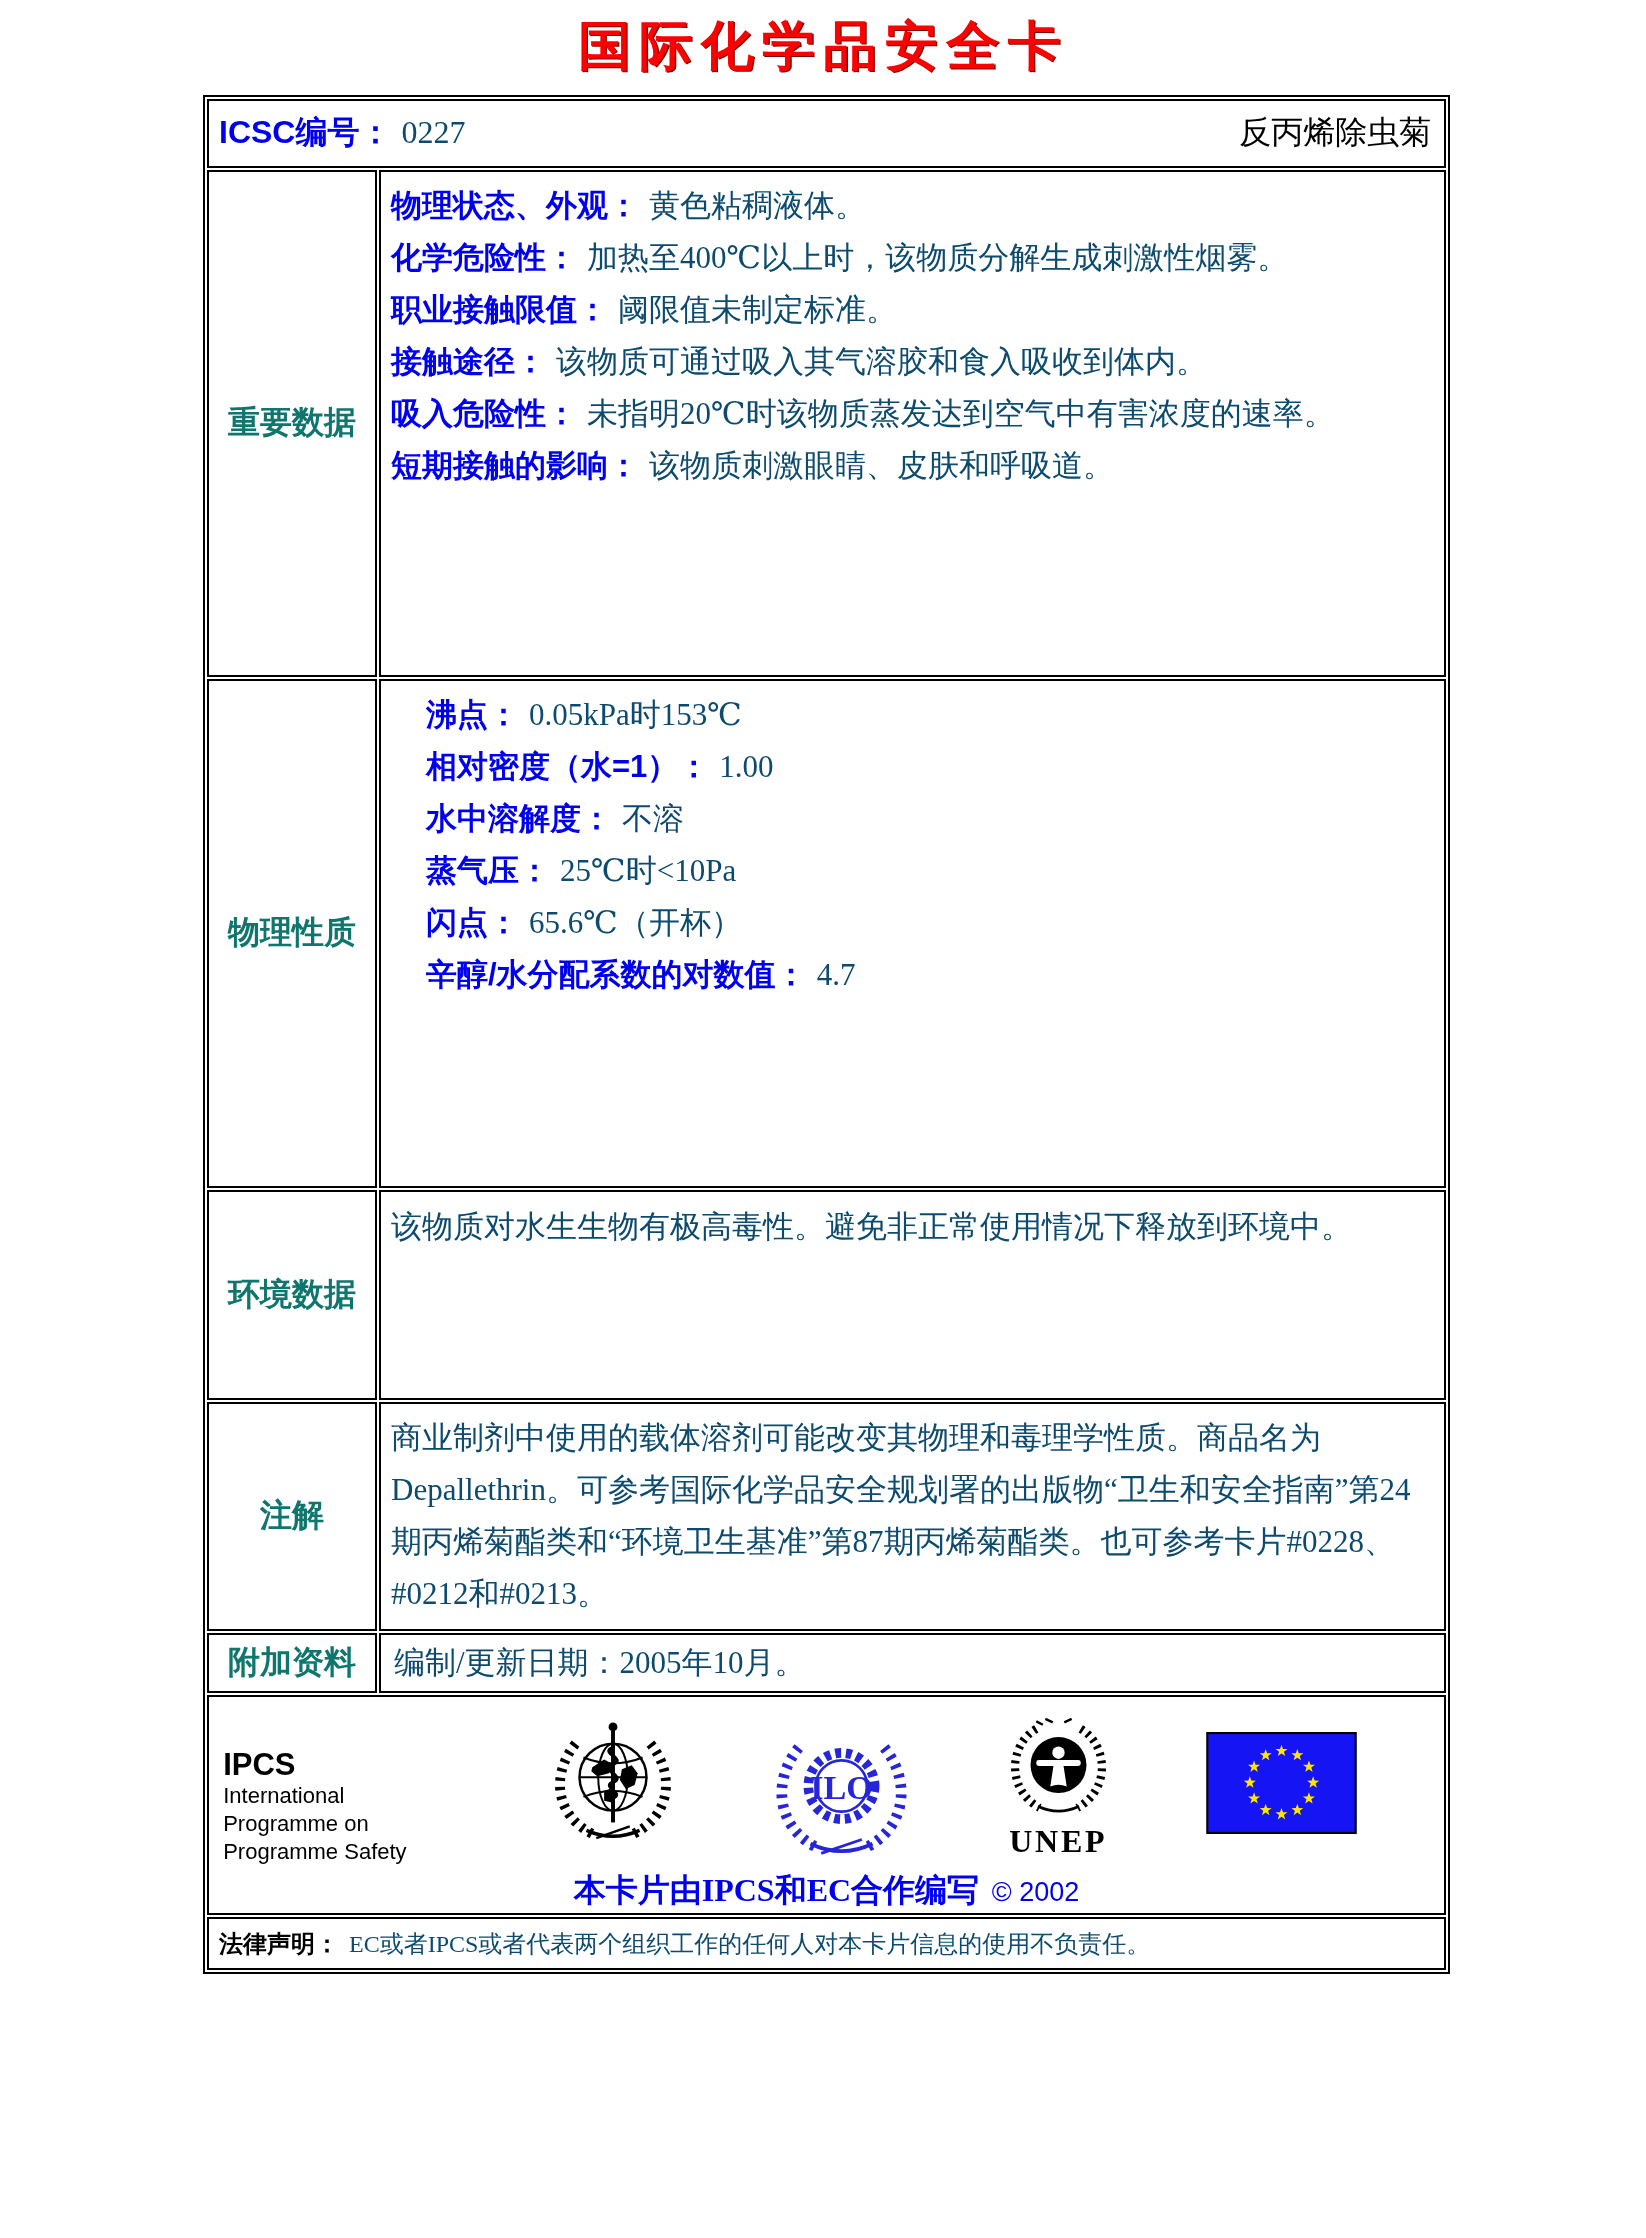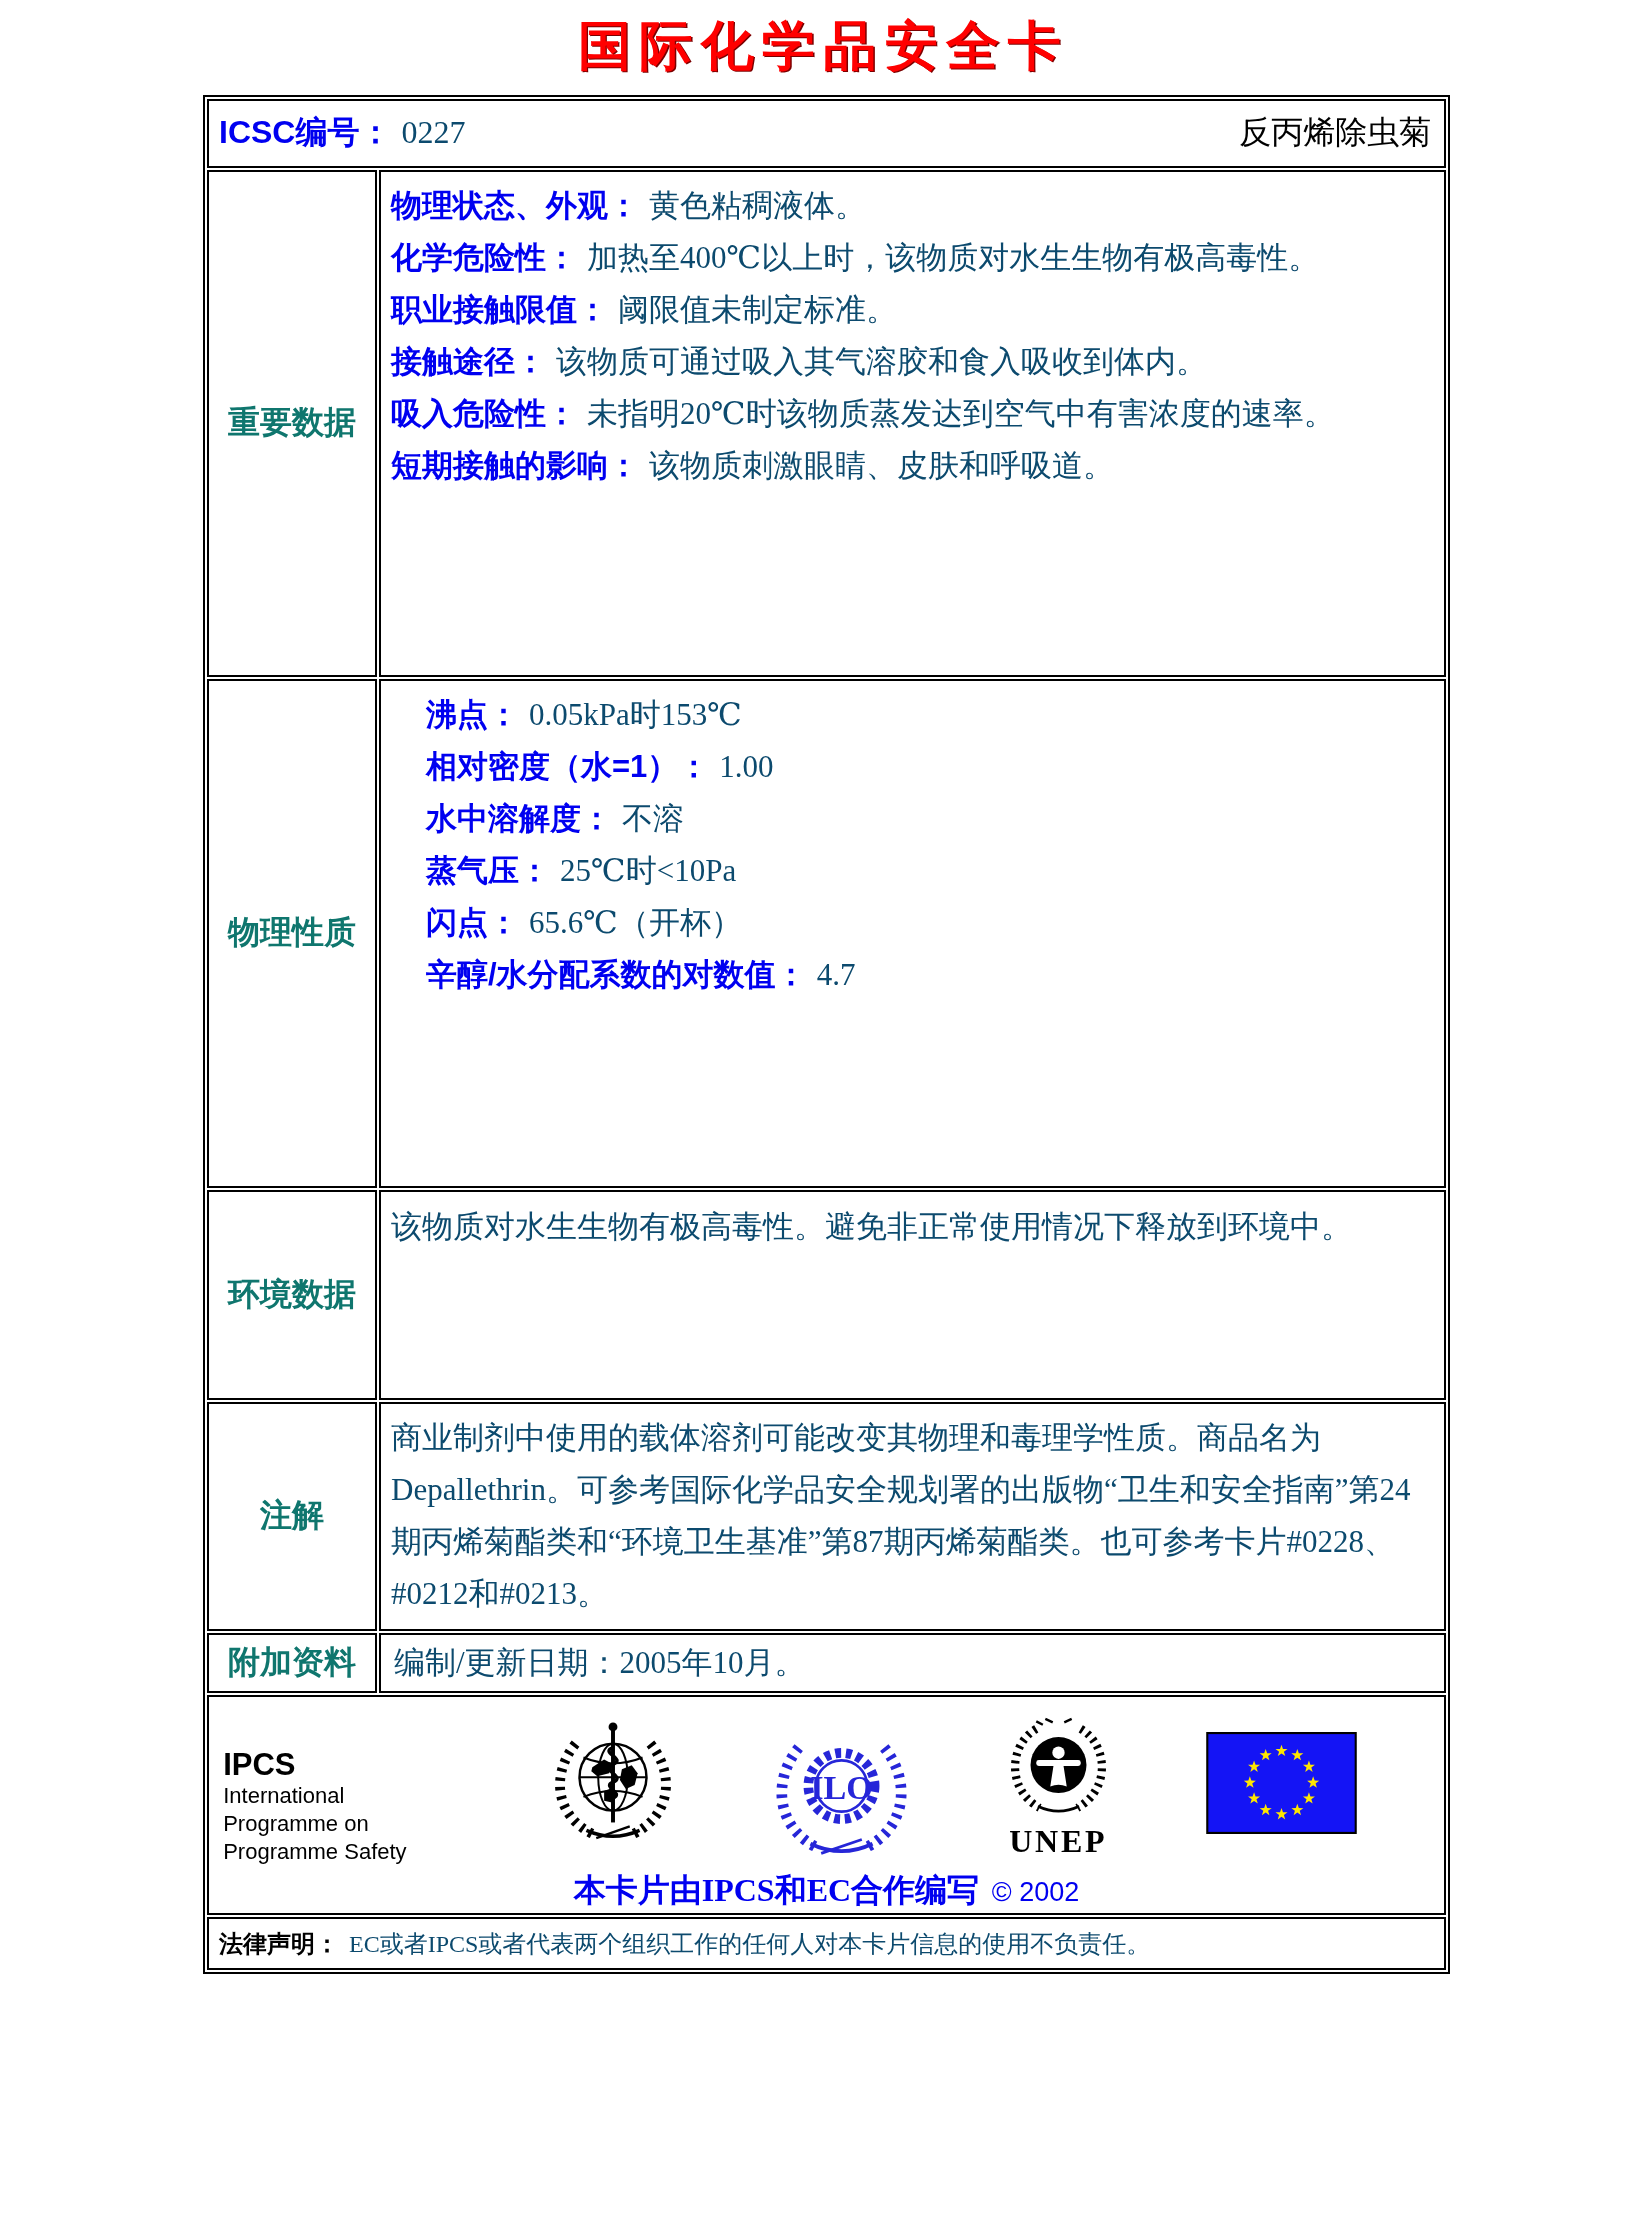--- a/index.html
+++ b/index.html
@@ -126,21 +126,21 @@
         </div>
         <div class="chem-name serif">反丙烯除虫菊</div>
       </div>
     </td>
   </tr>
 
   <tr>
     <td class="side">重要数据</td>
     <td class="content h-important">
       <div class="line"><span class="lbl">物理状态、外观：</span><span class="val">黄色粘稠液体。</span></div>
-      <div class="line"><span class="lbl">化学危险性：</span><span class="val">加热至400℃以上时，该物质对水生生物有极高毒性。</span></div>
+      <div class="line"><span class="lbl">化学危险性：</span><span class="val">加热至400℃以上时，该物质分解生成刺激性烟雾。</span></div>
       <div class="line"><span class="lbl">职业接触限值：</span><span class="val">阈限值未制定标准。</span></div>
       <div class="line"><span class="lbl">接触途径：</span><span class="val">该物质可通过吸入其气溶胶和食入吸收到体内。</span></div>
       <div class="line"><span class="lbl">吸入危险性：</span><span class="val">未指明20℃时该物质蒸发达到空气中有害浓度的速率。</span></div>
       <div class="line"><span class="lbl">短期接触的影响：</span><span class="val">该物质刺激眼睛、皮肤和呼吸道。</span></div>
     </td>
   </tr>
 
   <tr>
     <td class="side">物理性质</td>
     <td class="content h-physical">

